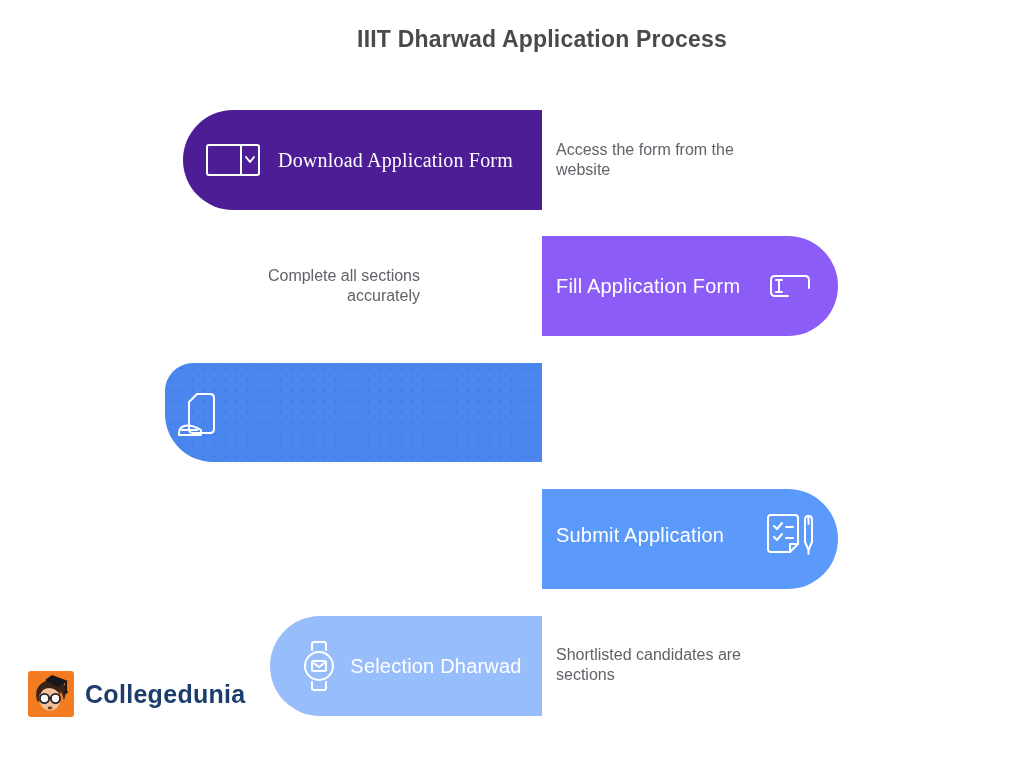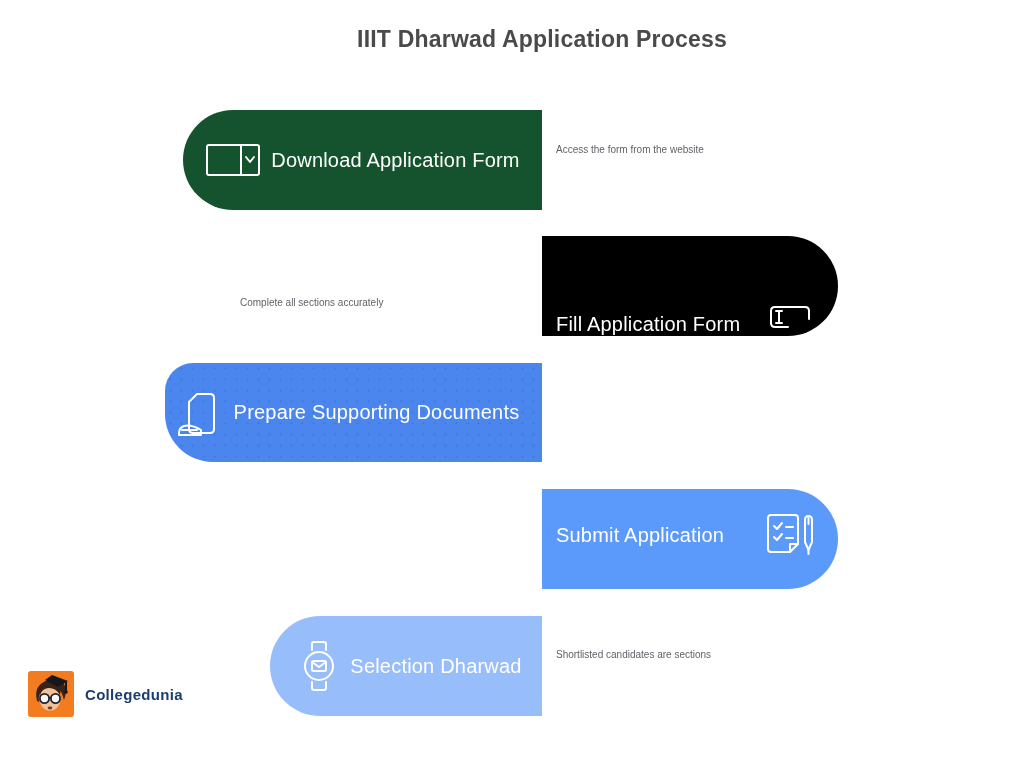--- a/index.html
+++ b/index.html
@@ -19,69 +19,68 @@
   .icon{display:flex;align-items:center;justify-content:center;flex:0 0 auto;}
   .icon svg{display:block;}
 
   .b1{left:183px;top:110px;width:359px;height:100px;border-radius:50px 0 0 50px;padding:0 12px 0 22px;}
   .b2{left:542px;top:236px;width:296px;height:100px;border-radius:0 50px 50px 0;padding:0 22px 0 14px;}
   .b3{left:165px;top:363px;width:377px;height:99px;border-radius:28px 0 0 48px;padding:0 12px 0 10px;
       background-image:radial-gradient(rgba(25,55,140,.14) 1.2px, transparent 1.4px);background-size:11px 11px;}
   .b4{left:542px;top:489px;width:296px;height:100px;border-radius:0 50px 50px 0;padding:0 20px 8px 14px;}
   .b5{left:270px;top:616px;width:272px;height:100px;border-radius:50px 0 0 50px;padding:0 12px 0 26px;}
 
-  .desc{position:absolute;font-size:10px;color:#5f6368;line-height:20px;}
+  .desc{position:absolute;font-size:16px;color:#5f6368;line-height:20px;}
   .d1{left:556px;top:140px;width:195px;}
-  .d2{right:497px;top:266px;width:180px;text-align:left;margin-top:27px;}
+  .d2{right:497px;top:266px;width:180px;text-align:right;}
   .d3{left:556px;top:392px;width:215px;}
   .d4{right:497px;top:529px;width:300px;text-align:right;white-space:nowrap;}
   .d5{left:556px;top:645px;width:205px;}
 
   .footer{position:absolute;left:28px;top:671px;display:flex;align-items:center;gap:11px;}
-  .brand{font-size:15px;font-weight:700;color:var(--brand-color,#1d3d6d);letter-spacing:.3px;}
+  .brand{font-size:25px;font-weight:700;color:var(--brand-color,#1d3d6d);letter-spacing:.3px;}
 </style>
 </head>
 <body>
 
 <div class="canvas">
 
   <div class="title">IIIT Dharwad Application Process</div>
 
-  <div class="banner b1" style="background-color: #14532d;">
+  <div class="banner b1" style="background-color: #4c1d95; font-family: Liberation Serif, serif;">
     <span class="icon">
       <svg width="56" height="38" viewBox="0 0 56 38" fill="none" stroke="#ffffff" stroke-width="2" stroke-linecap="round" stroke-linejoin="round">
         <rect x="2" y="4" width="52" height="30" rx="2"></rect>
         <line x1="36" y1="4" x2="36" y2="34"></line>
         <path d="M41 16 l4 5 l4 -5"></path>
       </svg>
     </span>
     <span class="label">Download Application Form</span>
   </div>
   <div class="desc d1">Access the form from the website</div>
 
-  <div class="banner b2 right-side" style="background-color: #000000; align-items: flex-end;">
+  <div class="banner b2 right-side" style="background-color: #8b5cf6;">
     <span class="label">Fill Application Form</span>
     <span class="icon">
       <svg width="52" height="38" viewBox="0 0 52 38" fill="none" stroke="#ffffff" stroke-width="2" stroke-linecap="round" stroke-linejoin="round">
         <path d="M24 29 H11 Q7 29 7 25 V13 Q7 9 11 9 H41 Q45 9 45 13 V21"></path>
         <path d="M12 13 H18 M15 13 V25 M12 25 H18"></path>
       </svg>
     </span>
   </div>
   <div class="desc d2">Complete all sections accurately</div>
 
   <div class="banner b3" style="background-color: rgb(75, 134, 238);">
     <span class="icon">
       <svg width="48" height="52" viewBox="0 0 48 52" fill="none" stroke="#ffffff" stroke-width="2" stroke-linecap="round" stroke-linejoin="round">
         <path d="M22 7 H35 Q39 7 39 11 V42 Q39 46 35 46 H18 Q14 46 14 42 V15 Z"></path>
         <path d="M4 48 H26 V43 Q16 37 9 39 Q4 41 4 46 Z"></path>
         <line x1="7" y1="43" x2="22" y2="43"></line>
       </svg>
     </span>
-    <span class="label">Prepare Supporting Documents</span>
   </div>
 
   <div class="banner b4 right-side" style="background-color: rgb(91, 154, 250);">
     <span class="label">Submit Application</span>
     <span class="icon">
       <svg width="58" height="50" viewBox="0 0 58 50" fill="none" stroke="#ffffff" stroke-width="2" stroke-linecap="round" stroke-linejoin="round">
         <path d="M8 8 Q8 5 11 5 H35 Q38 5 38 8 V34 L30 42 H11 Q8 42 8 39 Z"></path>
         <path d="M38 34 H30 V42"></path>
         <path d="M14 16 l3 3 l5 -6"></path>
         <line x1="26" y1="17" x2="33" y2="17"></line>

